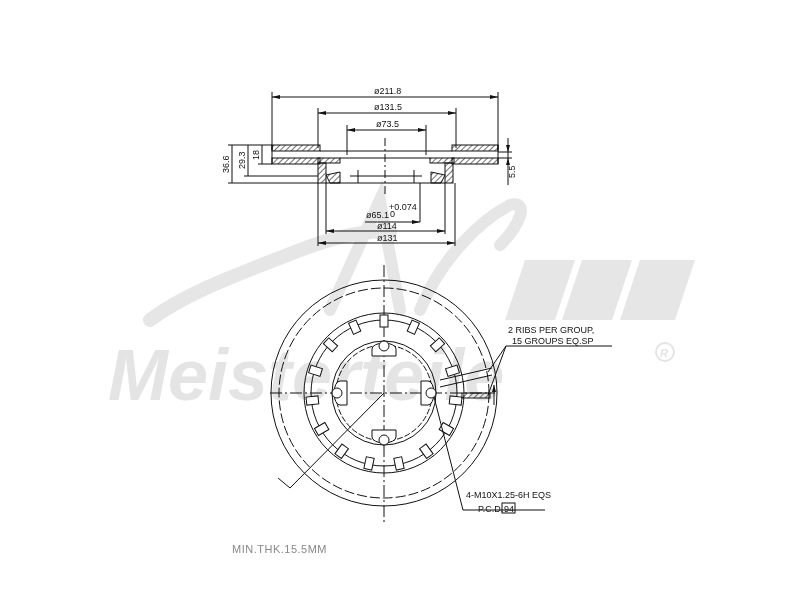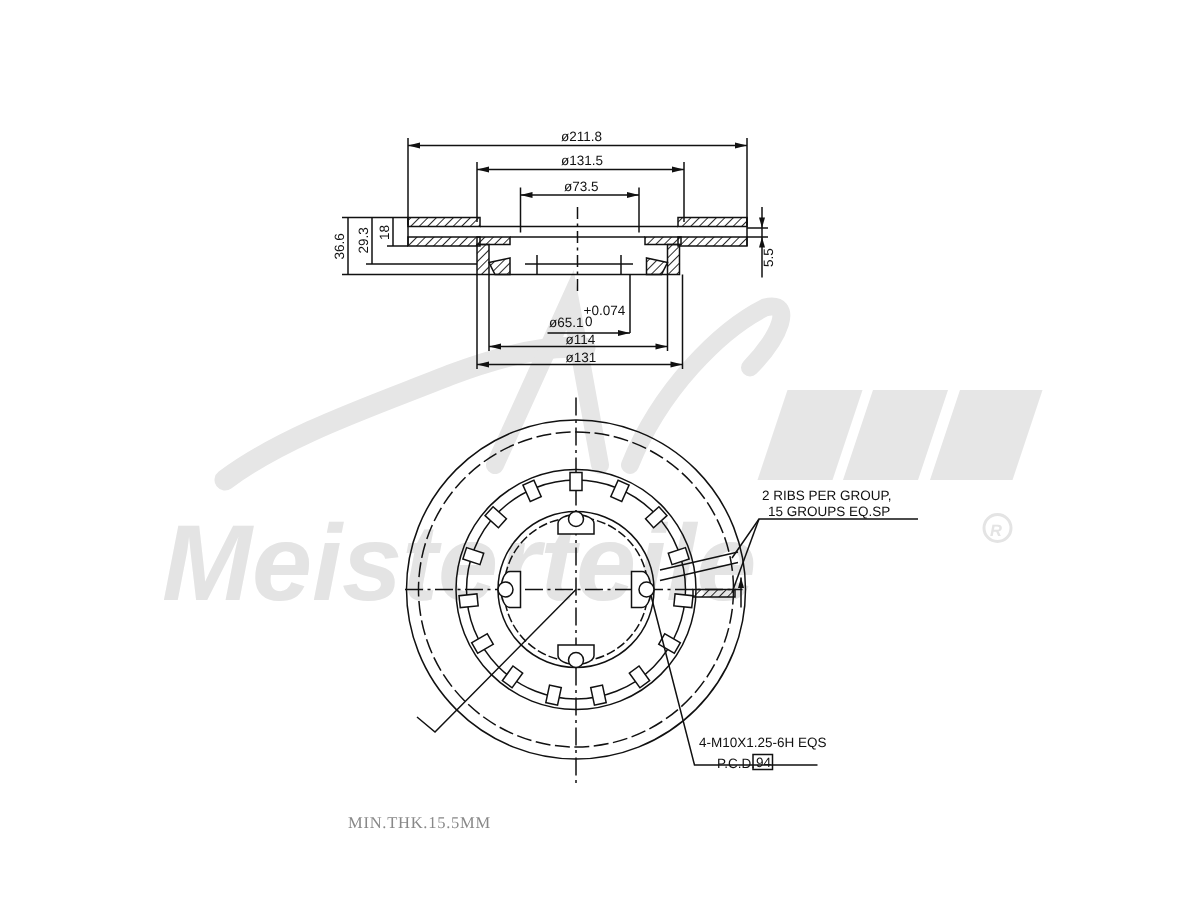--- a/index.html
+++ b/index.html
@@ -1,21 +1,21 @@
 <!DOCTYPE html>
 <html><head>
 <meta charset="utf-8">
 <style>
   html,body{margin:0;padding:0;background:#ffffff;}
   body{width:800px;height:600px;position:relative;overflow:hidden;font-family:"Liberation Sans",sans-serif;}
   svg{position:absolute;left:0;top:0;}
   .dim{font-family:"Liberation Sans",sans-serif;font-size:9px;fill:#111;}
   .note{font-family:"Liberation Sans",sans-serif;font-size:9px;fill:#111;}
   .wm{font-family:"Liberation Sans",sans-serif;font-style:italic;font-weight:bold;fill:#e4e4e4;}
-  .bottom-note{position:absolute;left:232px;top:543px;font-family:Liberation Serif, serif;font-size:11px;color:#888;letter-spacing:0.5px;text-align:center;}
+  .bottom-note{position:absolute;left:232px;top:543px;font-family:Liberation Sans, sans-serif;font-size:11px;color:#888;letter-spacing:0.5px;text-align:center;}
 </style>
 </head>
 <body>
 
 <svg width="800" height="600" viewBox="0 0 800 600">
   <defs>
     <pattern id="hatch" width="4" height="4" patternUnits="userSpaceOnUse" patternTransform="rotate(45)">
       <line x1="0" y1="0" x2="0" y2="4" stroke="#111" stroke-width="1.2"></line>
     </pattern>
   </defs>

